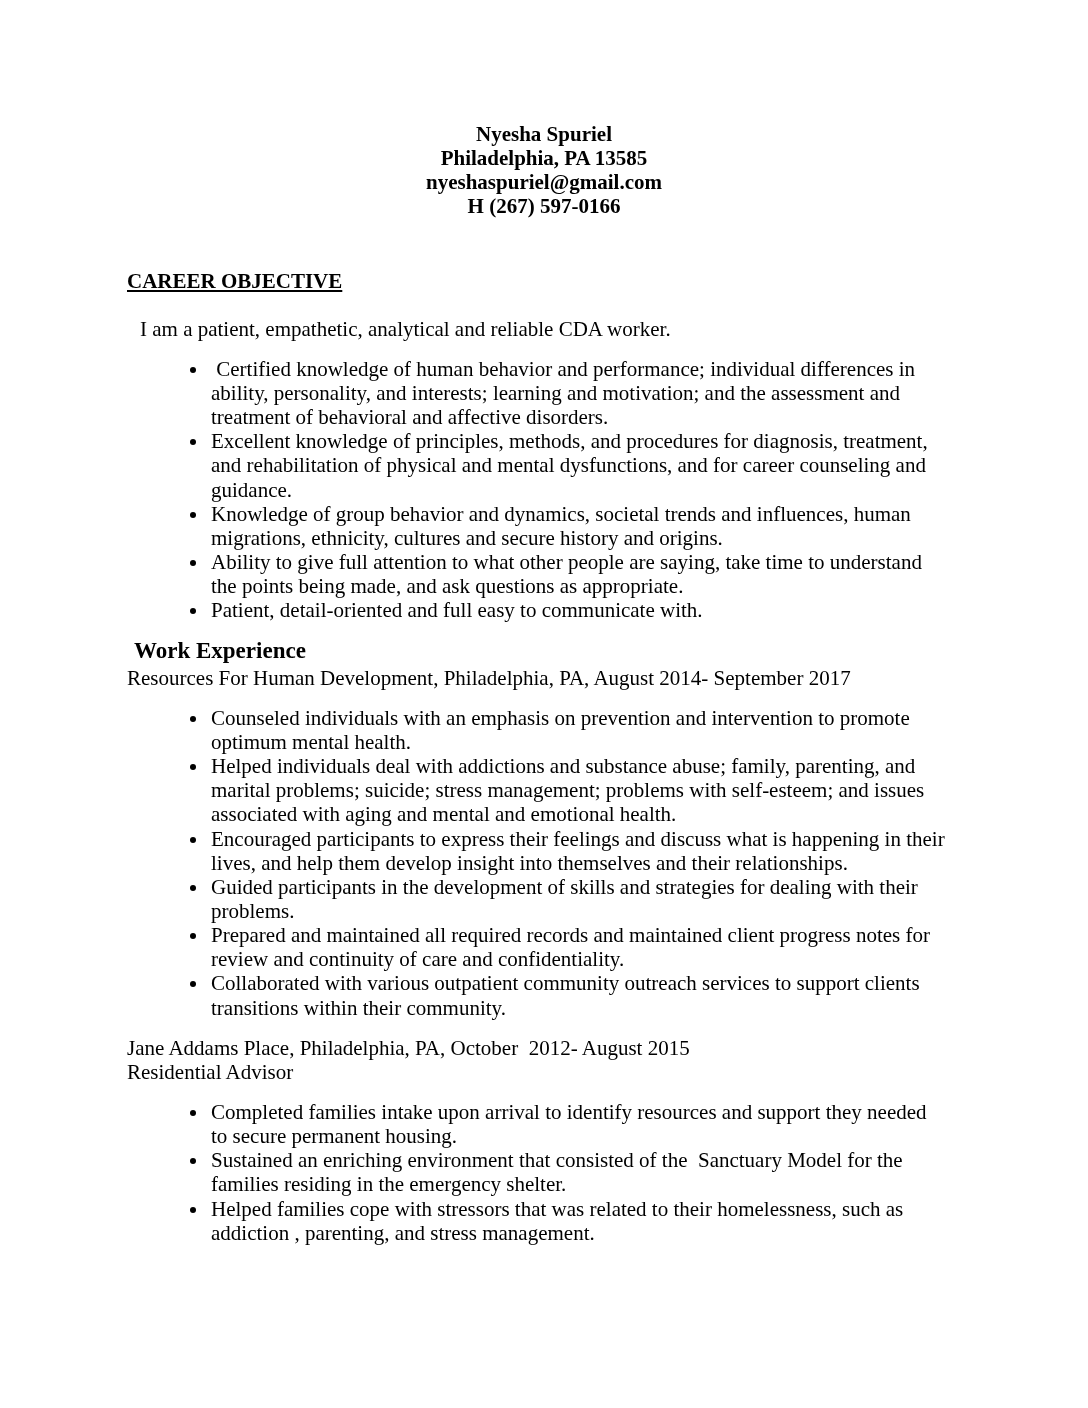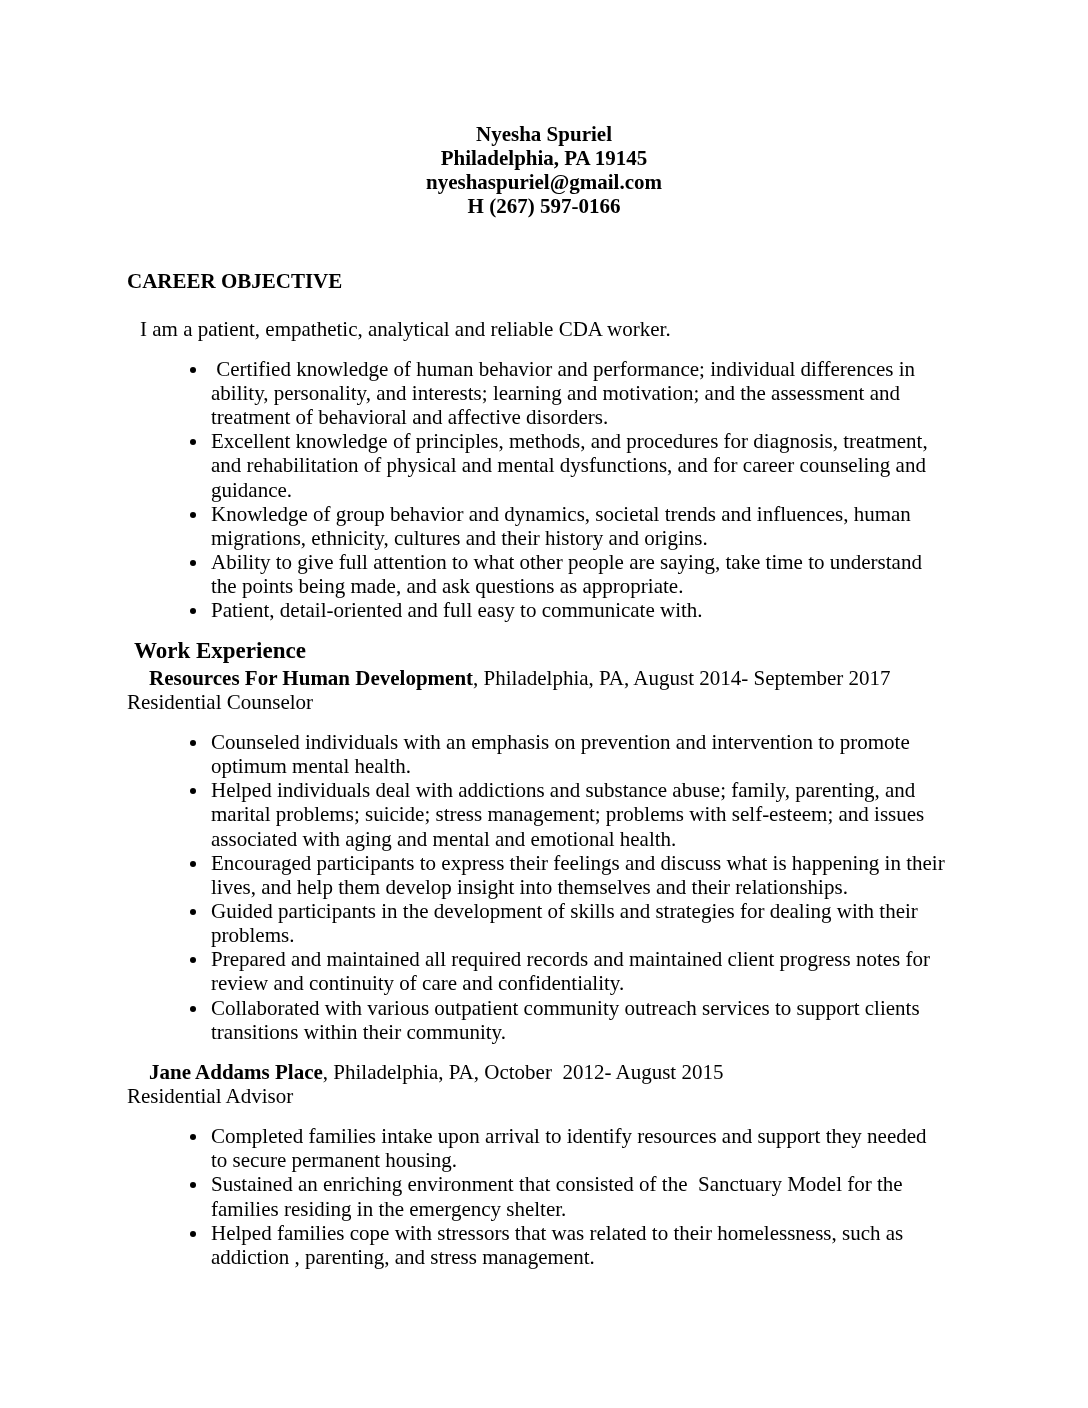--- a/index.html
+++ b/index.html
@@ -31,20 +31,21 @@
     font-weight: bold;
     margin-bottom: 50px;
   }
   .resume-header div {
     white-space: pre-wrap;
   }
 
   
   .section-heading {
     font-weight: bold;
+    text-decoration: underline;
     margin: 17px 0 24px 0;
   }
   .subheading {
     font-weight: bold;
     text-decoration: underline;
     margin: 0 0 25px 0;
   }
   .objective-text {
     margin: 13px;
   }
@@ -65,56 +66,54 @@
     font-weight: bold;
     font-size: 23px;
     line-height: 1.1;
     margin: 4px 0 2px 0;
     padding-left: 7px;
   }
   .job-line {
     white-space: pre-wrap;
   }
   .job-employer {
-    font-weight: bold;
-    margin-left: 22px;
+    font-weight: normal;
   }
   .job-title {
     margin: 0;
   }
 </style>
 </head>
 <body>
 
 <div class="page">
 
   <div class="resume-header">
     <div>Nyesha Spuriel</div>
-    <div>Philadelphia, PA 19145</div>
+    <div>Philadelphia, PA 13585</div>
     <div>nyeshaspuriel@gmail.com</div>
     <div>H (267) 597-0166</div>
   </div>
 
   <p class="section-heading">CAREER OBJECTIVE</p>
   <p class="objective-text">I am a patient, empathetic, analytical and reliable CDA worker.</p>
 
 
   <ul class="bullets">
     <li> Certified knowledge of human behavior and performance; individual differences in ability, personality, and interests; learning and motivation; and the assessment and treatment of behavioral and affective disorders.</li>
     <li>Excellent knowledge of principles, methods, and procedures for diagnosis, treatment, and rehabilitation of physical and mental dysfunctions, and for career counseling and guidance.</li>
-    <li>Knowledge of group behavior and dynamics, societal trends and influences, human migrations, ethnicity, cultures and their history and origins.</li>
+    <li>Knowledge of group behavior and dynamics, societal trends and influences, human migrations, ethnicity, cultures and secure history and origins.</li>
     <li>Ability to give full attention to what other people are saying, take time to understand the points being made, and ask questions as appropriate.</li>
     <li>Patient, detail-oriented and full easy to communicate with.</li>
   </ul>
 
   <p class="work-heading">Work Experience</p>
 
   <div>
     <div class="job-line"><span class="job-employer">Resources For Human Development</span><span>, Philadelphia, PA, August 2014- September 2017</span></div>
-    <p class="job-title">Residential Counselor</p>
     <ul class="bullets">
       <li>Counseled individuals with an emphasis on prevention and intervention to promote optimum mental health.</li>
       <li>Helped individuals deal with addictions and substance abuse; family, parenting, and marital problems; suicide; stress management; problems with self-esteem; and issues associated with aging and mental and emotional health.</li>
       <li>Encouraged participants to express their feelings and discuss what is happening in their lives, and help them develop insight into themselves and their relationships.</li>
       <li>Guided participants in the development of skills and strategies for dealing with their problems.</li>
       <li>Prepared and maintained all required records and maintained client progress notes for review and continuity of care and confidentiality.</li>
       <li>Collaborated with various outpatient community outreach services to support clients transitions within their community.</li>
     </ul>
   </div>
 

